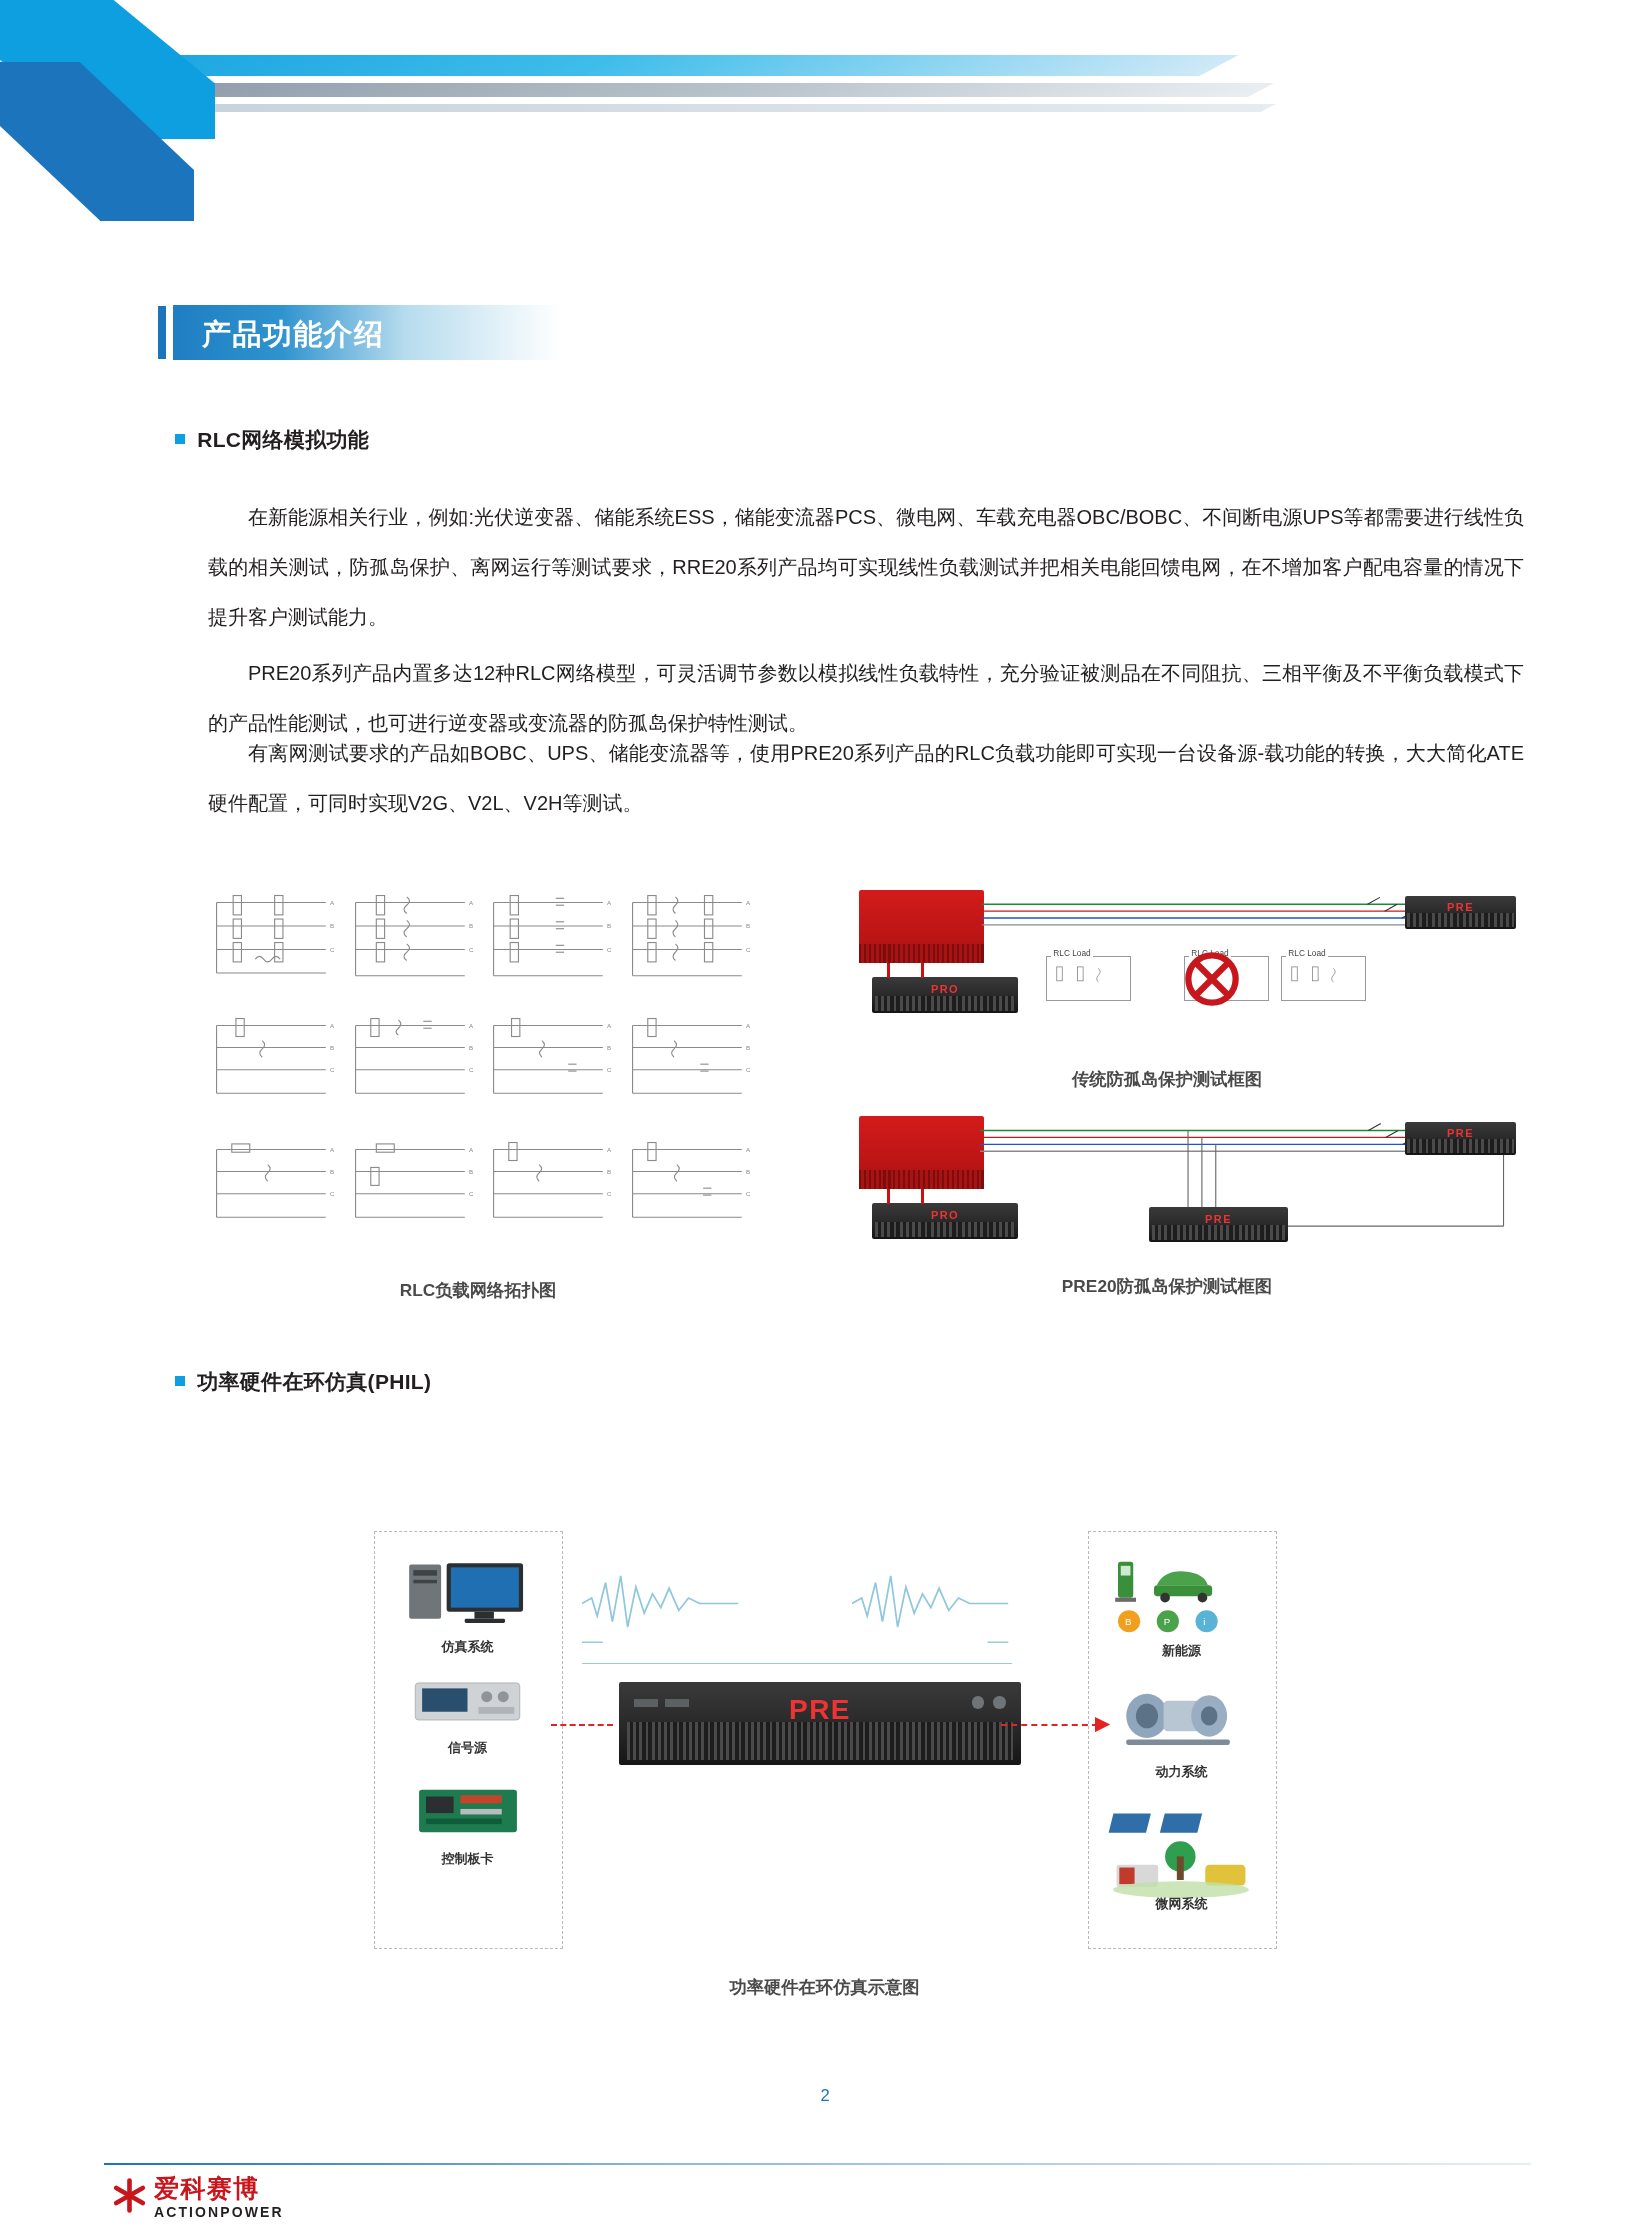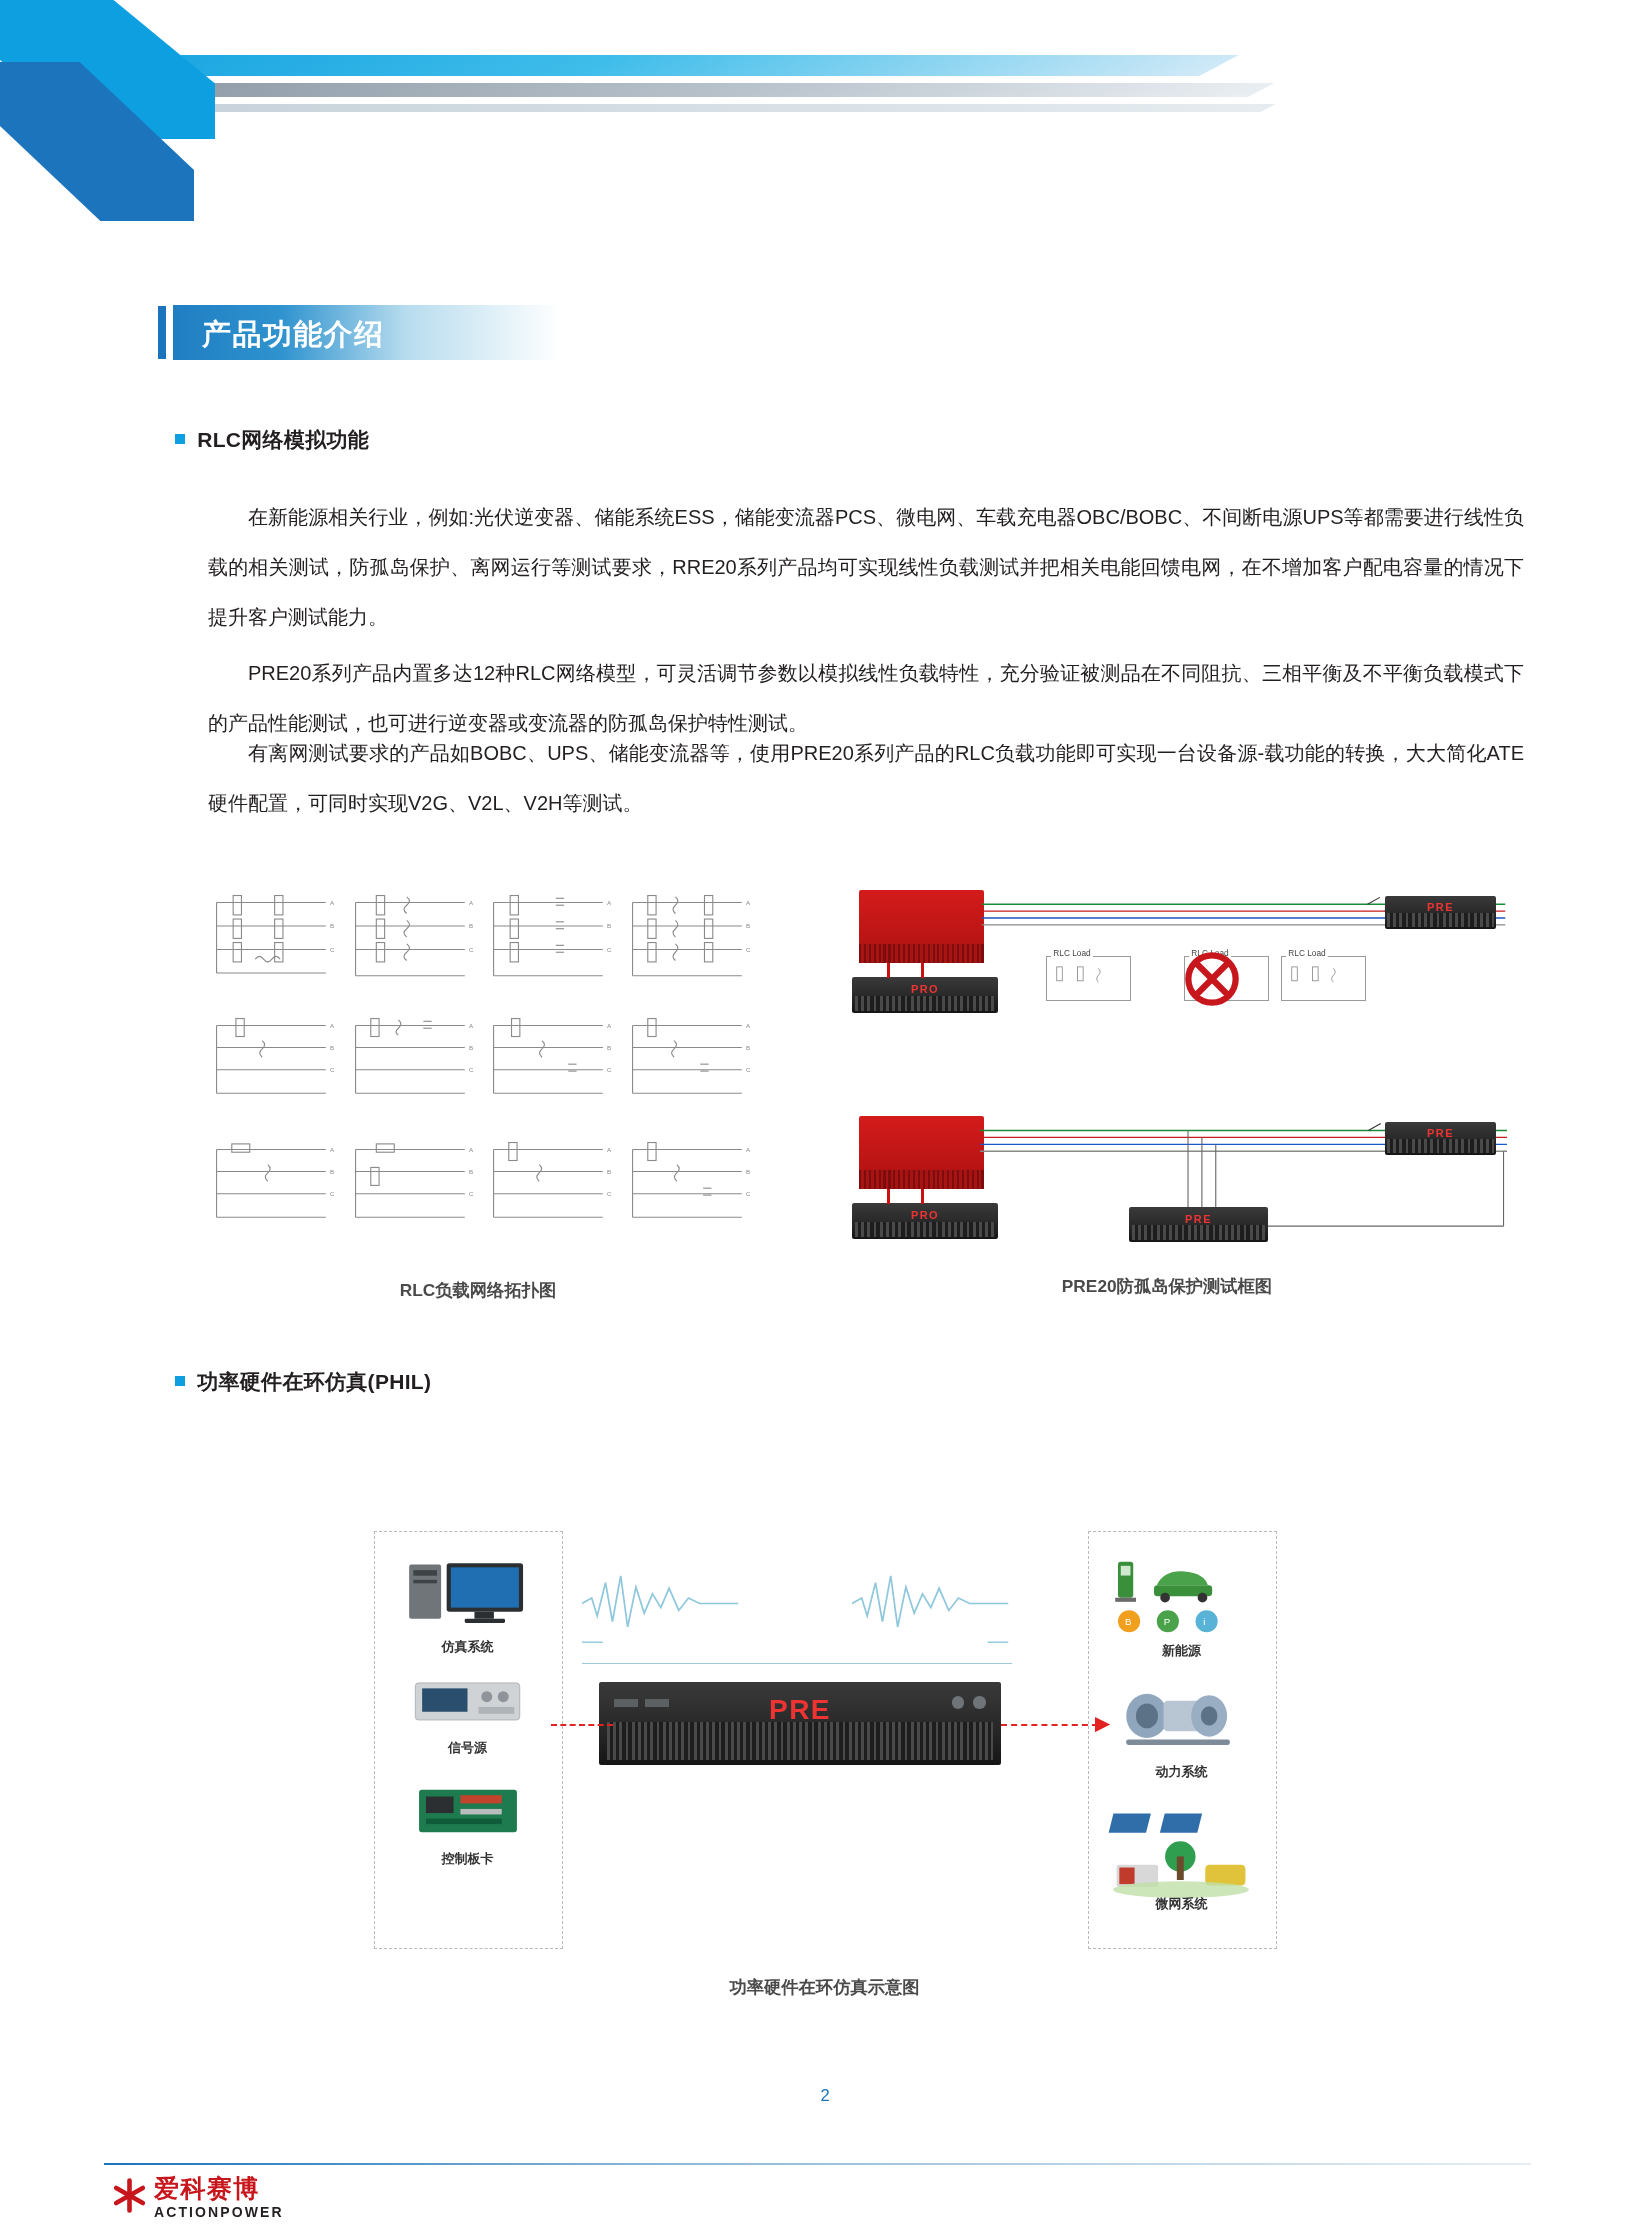--- a/index.html
+++ b/index.html
@@ -107,21 +107,21 @@
   .dev-red {
     position:absolute; background:linear-gradient(180deg,#d41b1b 0%, #b91414 70%, #8d0f0f 100%);
     border-radius:2.1px;
   }
   .dev-red .grill {
     position:absolute; left:0; right:0; bottom:0; height:26%;
     background:repeating-linear-gradient(90deg,#7d0c0c 0 2.1px, #a81313 2.1px 4.9px);
   }
   .dev-dark {
     position:absolute; background:linear-gradient(180deg,#3a3a3a 0%, #262626 60%, #151515 100%);
-    border-radius:2.1px; overflow:hidden;
+    border-radius:2.1px; overflow:hidden;margin-left:20px;
   }
   .dev-dark .vents {
     position:absolute; left:2%; right:2%; bottom:6%; height:42%;
     background:repeating-linear-gradient(90deg,#4a4a4a 0 2.8px, #1d1d1d 2.8px 6.2px);
   }
   .dev-dark .brand {
     position:absolute; left:50%; top:16%; transform:translateX(-50%);
     color:#e33; font-weight:bold; letter-spacing:1.4px;
   }
   .wire { position:absolute; }
@@ -490,20 +490,21 @@
       <line x1="22" y1="22" x2="70" y2="70" stroke="#c8161d" stroke-width="9"></line>
       <line x1="70" y1="22" x2="22" y2="70" stroke="#c8161d" stroke-width="9"></line>
     </svg>
 
     <div class="dev-dark" style="left:547px; top:12.5px; width:111px; height:33px;">
       <div class="brand" style="font-size:11px;">PRE</div>
       <div class="vents"></div>
     </div>
   </div>
 
+  <div class="caption" style="left:838px; top:1067px; width:658px;">传统防孤岛保护测试框图</div>
 
   <div class="diagbox" style="left:838px; top:1109px; width:658px; height:173px;">
     <div class="dev-red" style="left:21px; top:7px; width:125px; height:73px;">
       <div class="grill"></div>
     </div>
     <div class="dev-dark" style="left:14px; top:94px; width:146px; height:36px;">
       <div class="brand" style="font-size:11px;">PRO</div>
       <div class="vents"></div>
     </div>
     <div class="wire" style="left:49px; top:80px; width:2.8px; height:15.2px; background:#cc1111;"></div>

